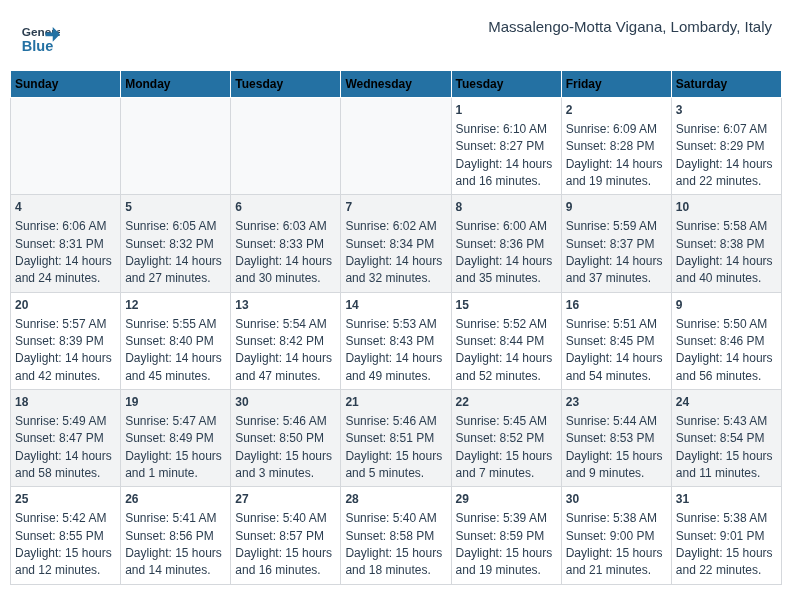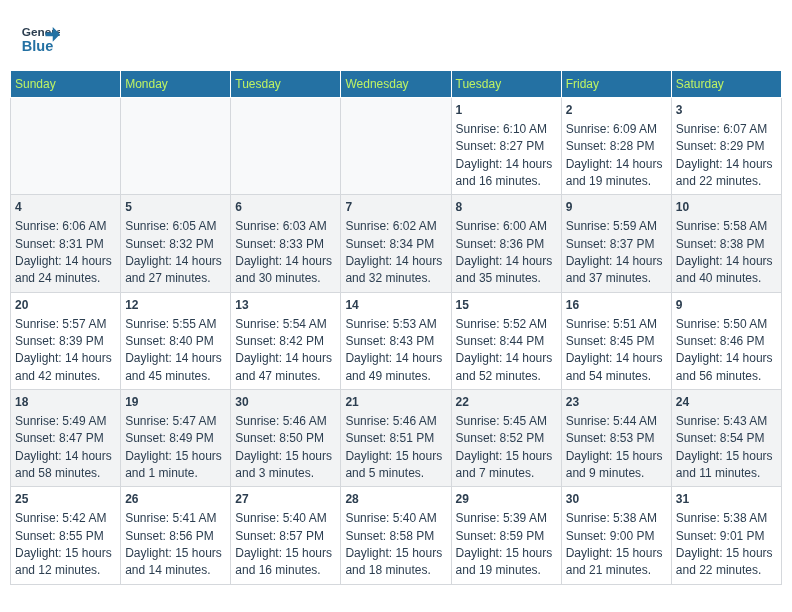--- a/index.html
+++ b/index.html
@@ -29,25 +29,25 @@
       font-size: 15px;
       color: #2c3e50;
     }
     .calendar {
       width: 100%;
       border-collapse: collapse;
       font-size: 11px;
     }
     .calendar th {
       background-color: #2471a3;
-      color: #bef264;
+      color: #000000;
       padding: 6px 4px;
       text-align: left;
       font-size: 12px;
-      font-weight: normal;
+      font-weight: bold;
       border: 1px solid #fff;
     }
     .calendar td {
       vertical-align: top;
       border: 1px solid #d5d8dc;
       padding: 4px;
       width: calc(100% / 7);
       min-height: 80px;
       background: #fff;
       font-size: 10.5px;
@@ -90,20 +90,21 @@
       <svg viewBox="0 0 44 44" width="44" height="44">
 
         <text x="2" y="20" font-size="13" font-weight="bold" fill="#2c3e50" font-family="Arial">General</text>
         <text x="2" y="36" font-size="16" font-weight="bold" fill="#2471a3" font-family="Arial">Blue</text>
 
         <polygon points="36,10 44,18 36,26 36,20 28,20 28,16 36,16" fill="#2471a3"></polygon>
       </svg>
     </div>
   </div>
   <div class="title-block">
+    <div class="location">Massalengo-Motta Vigana, Lombardy, Italy</div>
   </div>
 </div>
 
 <table class="calendar">
   <thead>
     <tr>
     <th>Sunday</th>
         <th>Monday</th>
         <th>Tuesday</th>
         <th>Wednesday</th>

